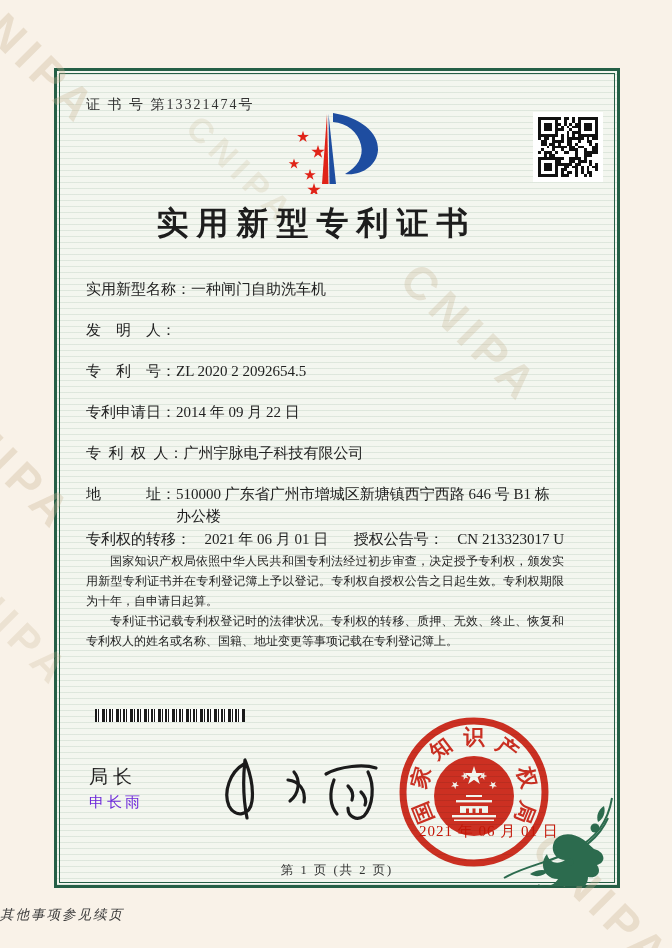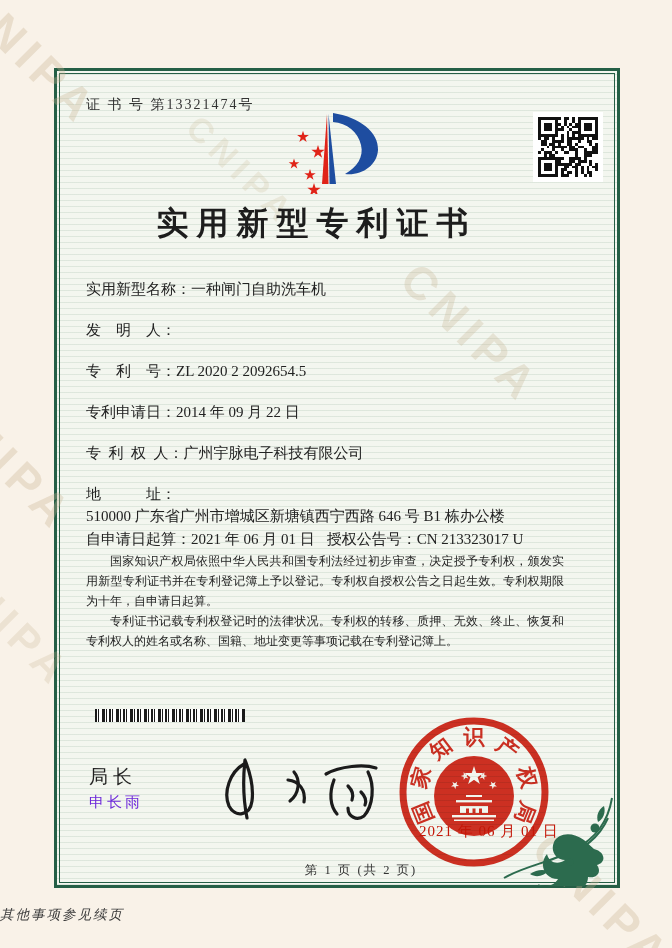--- a/index.html
+++ b/index.html
@@ -30,42 +30,42 @@
   .cert-no{left:86px;top:96px;font-size:14px;letter-spacing:2px;color:#333;}
 
   .logo{left:287px;top:104px;width:98px;height:90px;}
   .qr{left:533px;top:112px;width:70px;height:70px;background:#fff;padding:0;}
   .qr svg{position:absolute;left:5px;top:5px;width:60px;height:60px;shape-rendering:crispEdges;}
 
   .title{left:54px;top:202px;width:525px;text-align:center;font-size:32px;font-weight:700;
          letter-spacing:8px;color:#1d1d1d;}
 
   .fields{left:86px;top:278px;width:478px;font-size:15px;}
-  .frow{display:flex;line-height:23px;margin-bottom:18px;}
-  .frow.addr{margin-bottom:1px;line-height:22px;flex-direction:column;}
+  .frow{display:flex;line-height:23px;margin-bottom:18px;justify-content:space-between;}
+  .frow.addr{margin-bottom:1px;line-height:22px;}
   .flabel{white-space:pre;flex:none;}
   .fvalue{flex:1;}
   .fpair2{margin-left:12px;white-space:nowrap;}
 
   .paras{left:86px;top:551px;width:478px;font-size:12px;line-height:20px;text-align:justify;color:#242424;}
   .paras p{margin:0;text-indent:2em;}
 
   .barcode{left:95px;top:709px;width:150px;height:13px;
     background:repeating-linear-gradient(90deg,#1a1a1a 0 2px,#fdfdfd 2px 3px,#1a1a1a 3px 4px,#fdfdfd 4px 7px,#1a1a1a 7px 10px,#fdfdfd 10px 11px,#1a1a1a 11px 12px,#fdfdfd 12px 14px);}
 
   .sig-title{left:89px;top:764px;font-size:19px;letter-spacing:5px;color:#1f1f1f;}
   .sig-name{left:89px;top:793px;font-size:15px;letter-spacing:3px;color:#6d28d9;}
   .sig-hand{left:198px;top:748px;width:200px;height:82px;}
 
   .seal{left:396px;top:714px;width:156px;height:156px;z-index:4;mix-blend-mode:multiply;opacity:.96;}
   .seal-char{font-size:21px;font-weight:bold;fill:#d5281b;text-anchor:middle;
              font-family:"Liberation Serif","DejaVu Serif",serif;}
   .seal-date{left:419px;top:822px;z-index:5;font-size:15px;color:#c41708;letter-spacing:1px;}
 
-  .page-num{left:54px;top:862px;width:566px;text-align:center;font-size:12.5px;letter-spacing:2px;color:#333;padding-left:24px;}
+  .page-num{left:54px;top:862px;width:566px;text-align:center;font-size:12.5px;letter-spacing:2px;color:#333;}
   .cont-note{left:0;top:906px;width:672px;text-align:left;font-size:13.5px;font-style:italic;
              letter-spacing:2px;color:#3a3a3a;}
 
   .ornament{left:500px;top:770px;width:116px;height:116px;z-index:3;}
 </style>
 </head>
 <body>
 
 <div class="page">
 
@@ -370,21 +370,21 @@
     </div>
     <div class="frow">
       <span class="flabel">专 利 权 人：</span>
       <span class="fvalue">广州宇脉电子科技有限公司</span>
     </div>
     <div class="frow addr">
       <span class="flabel">地　　　址：</span>
       <span class="fvalue">510000 广东省广州市增城区新塘镇西宁西路 646 号 B1 栋办公楼</span>
     </div>
     <div class="frow">
-      <span class="flabel">自申请日起算：</span>
+      <span class="flabel">专利权的转移：</span>
       <span>2021 年 06 月 01 日</span>
       <span class="fpair2">授权公告号：</span>
       <span>CN 213323017 U</span>
     </div>
   </div>
 
   <div class="abs content paras">
     <p>国家知识产权局依照中华人民共和国专利法经过初步审查，决定授予专利权，颁发实用新型专利证书并在专利登记簿上予以登记。专利权自授权公告之日起生效。专利权期限为十年，自申请日起算。</p>
     <p>专利证书记载专利权登记时的法律状况。专利权的转移、质押、无效、终止、恢复和专利权人的姓名或名称、国籍、地址变更等事项记载在专利登记簿上。</p>
   </div>

